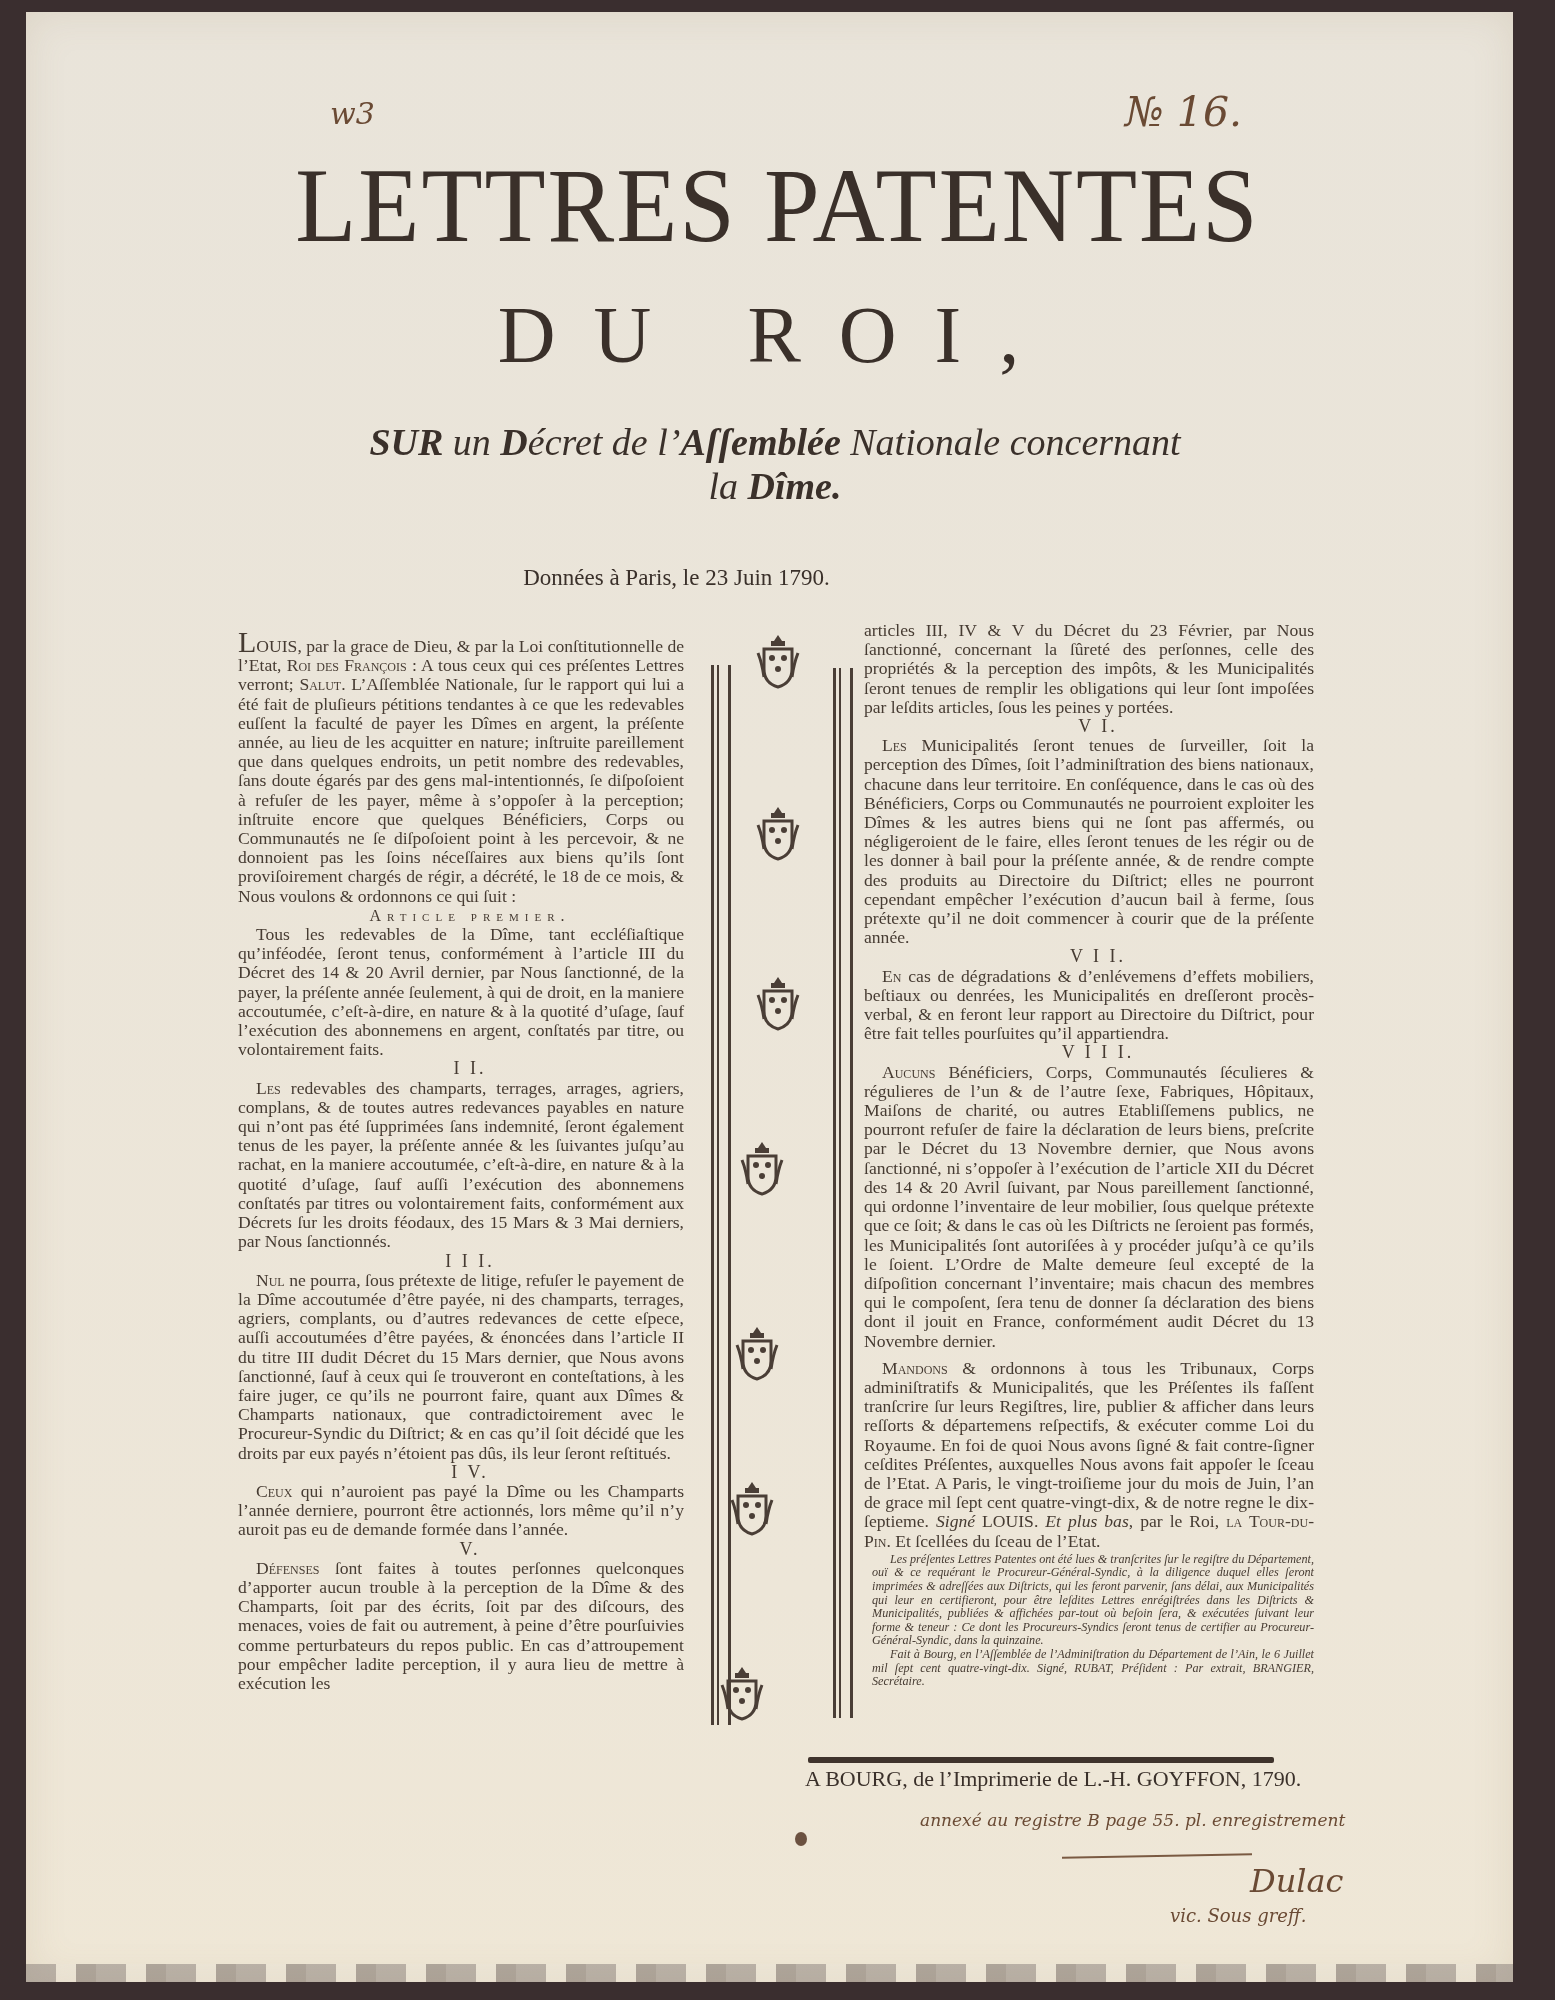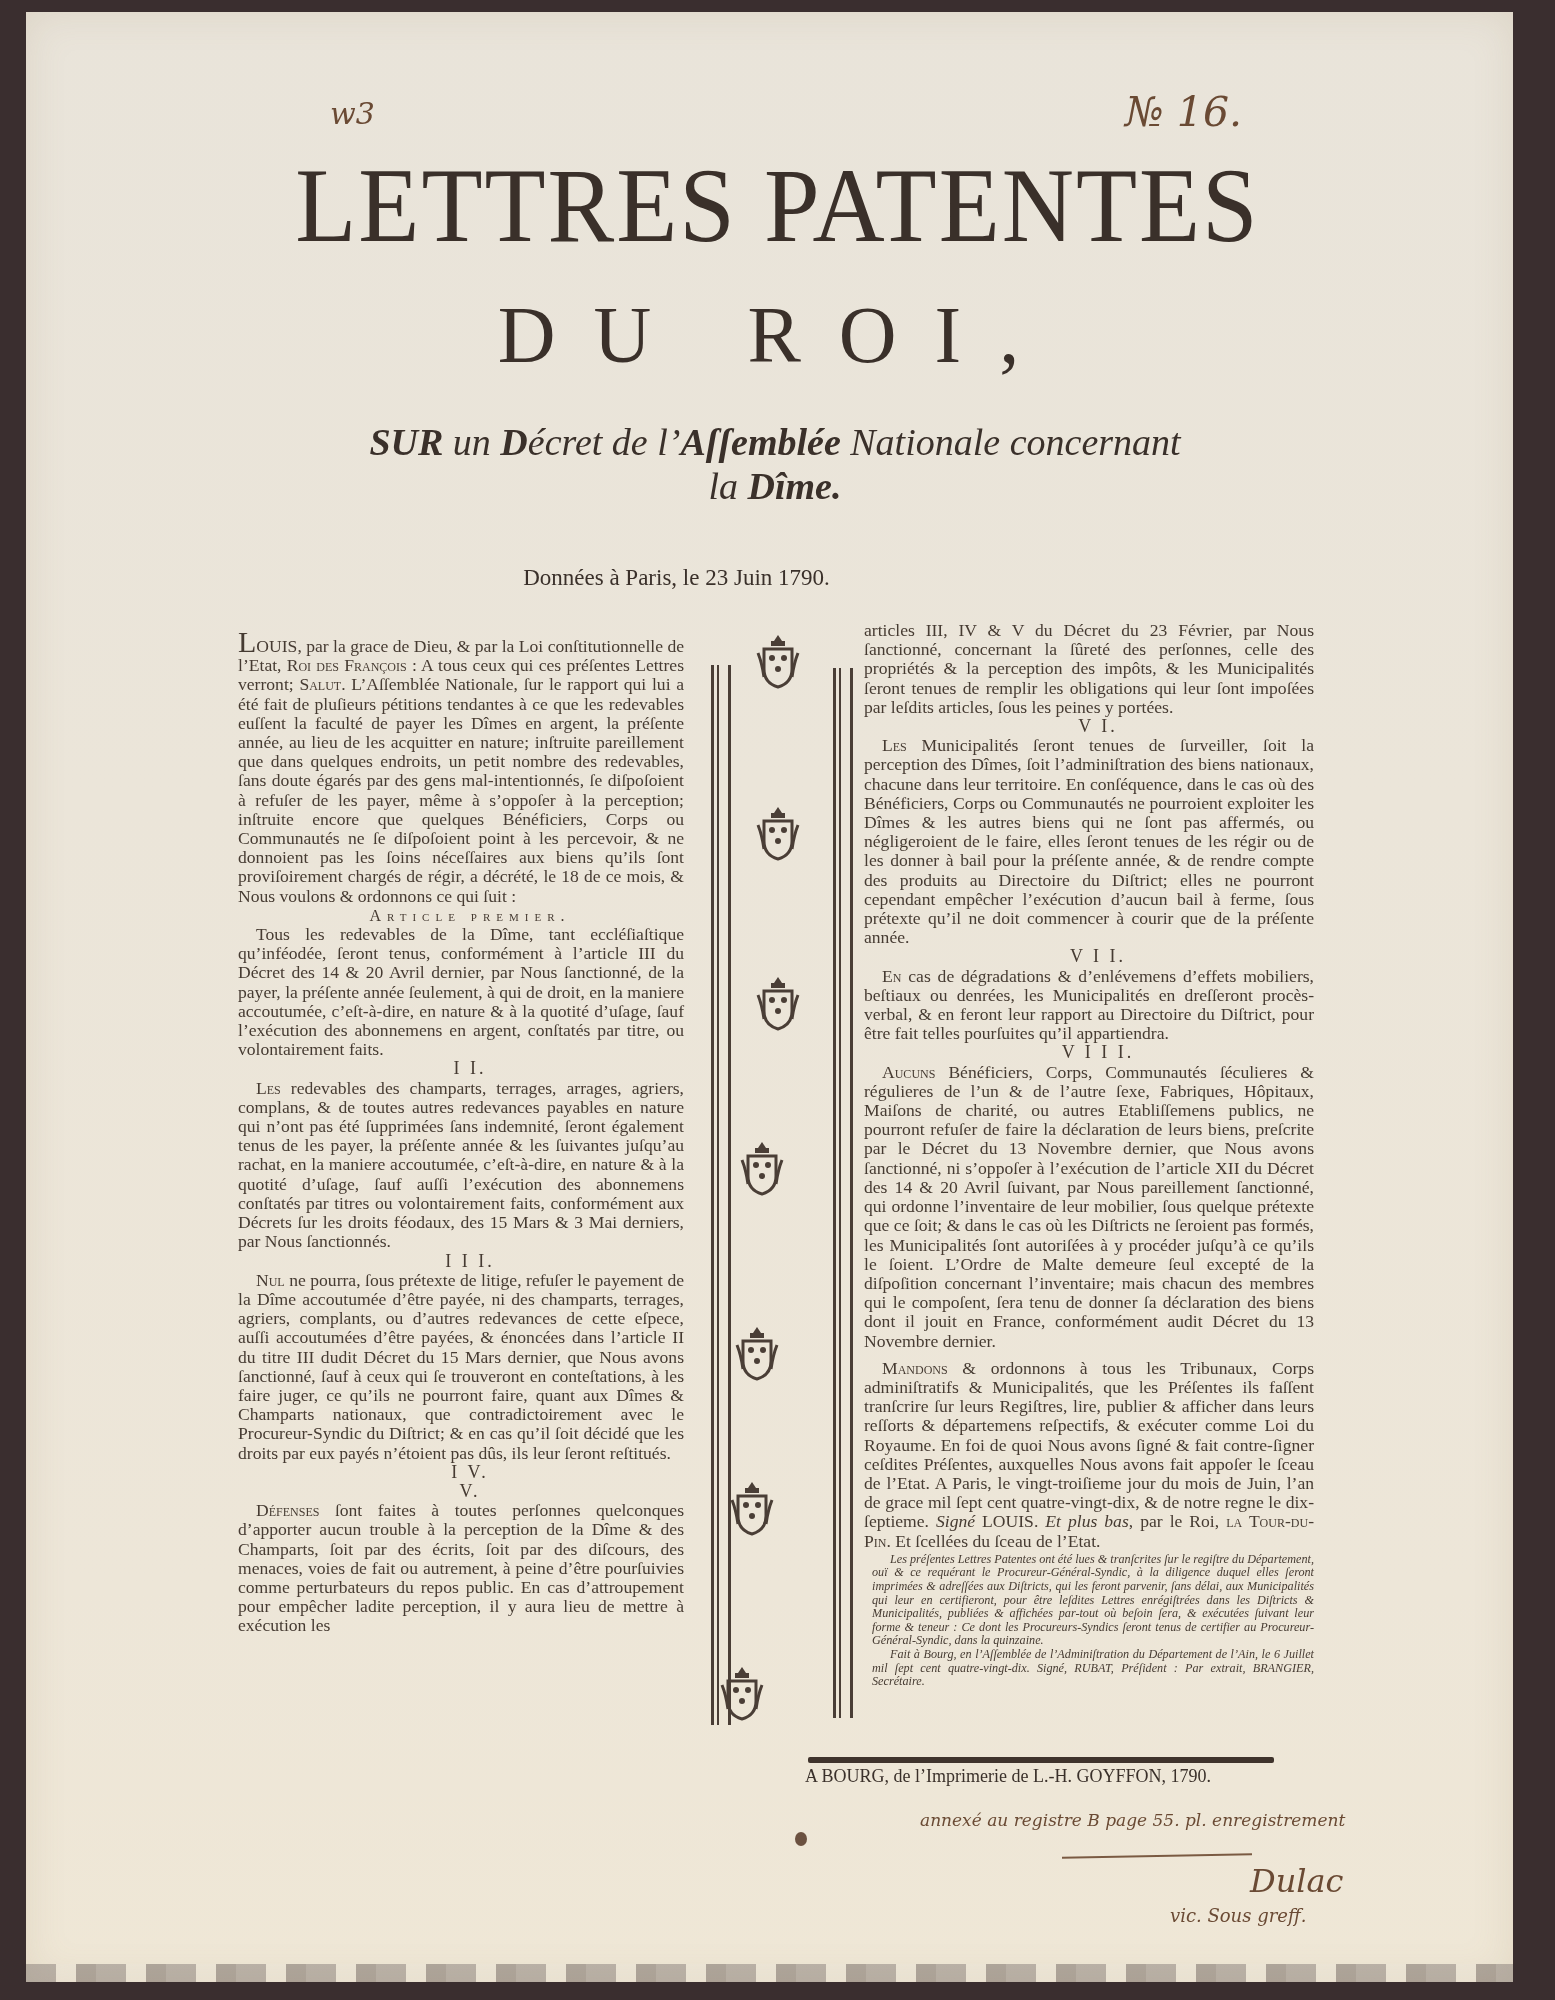--- a/index.html
+++ b/index.html
@@ -60,21 +60,21 @@
   .rod { position: absolute; width: 14px; border-left: 3px solid #4a3e36; border-right: 3px solid #4a3e36;
     background: linear-gradient(90deg, transparent 3px, #4a3e36 3px, #4a3e36 5px, transparent 5px); }
   .rod-left { left: 711px; top: 665px; height: 1060px; }
   .rod-right { left: 833px; top: 668px; height: 1050px; }
   .crest {
     position: absolute; width: 44px; height: 58px; left: 756px;
   }
   .crest svg { width: 100%; height: 100%; }
 
   .rule { position: absolute; left: 808px; top: 1757px; width: 466px; height: 6px; background: #3f332c; border-radius: 2px; }
-  .imprint { position: absolute; left: 805px; top: 1766px; font-size: 18px; color: #3a302a; white-space: nowrap; }
+  .imprint { position: absolute; left: 805px; top: 1766px; font-size: 22px; color: #3a302a; white-space: nowrap; }
   .hand-note { position: absolute; left: 920px; top: 1810px; font-size: 17px; font-style: italic; color: #6a4a34; font-family: "DejaVu Serif", serif; }
   .hand-sig { position: absolute; left: 1250px; top: 1862px; font-size: 32px; font-style: italic; color: #6a4a34; font-family: "DejaVu Serif", serif; }
   .sig-line { position: absolute; left: 1062px; top: 1855px; width: 190px; height: 2px; background: #7a5a42; transform: rotate(-1deg); }
   .hand-sub { position: absolute; left: 1170px; top: 1905px; font-size: 18px; font-style: italic; color: #6a4a34; font-family: "DejaVu Serif", serif; }
   .blot { position: absolute; left: 795px; top: 1832px; width: 12px; height: 14px; border-radius: 50%; background: #6b5140; }
 </style>
 </head>
 <body>
 
 <div class="paper"></div>
@@ -94,20 +94,21 @@
 
 <div class="col col-left">
   <p class="lead"><span class="dropcap">L</span><span class="sc">OUIS</span><span>, par la grace de Dieu, &amp; par la Loi conſtitutionnelle de l’Etat, </span><span class="sc">Roi des François</span><span> : A tous ceux qui ces préſentes Lettres verront; </span><span class="sc">Salut.</span><span> L’Aſſemblée Nationale, ſur le rapport qui lui a été fait de pluſieurs pétitions tendantes à ce que les redevables euſſent la faculté de payer les Dîmes en argent, la préſente année, au lieu de les acquitter en nature; inſtruite pareillement que dans quelques endroits, un petit nombre des redevables, ſans doute égarés par des gens mal-intentionnés, ſe diſpoſoient à refuſer de les payer, même à s’oppoſer à la perception; inſtruite encore que quelques Bénéficiers, Corps ou Communautés ne ſe diſpoſoient point à les percevoir, &amp; ne donnoient pas les ſoins néceſſaires aux biens qu’ils ſont proviſoirement chargés de régir, a décrété, le 18 de ce mois, &amp; Nous voulons &amp; ordonnons ce qui ſuit :</span></p>
   <p class="art-head first">Article premier.</p>
   <p>Tous les redevables de la Dîme, tant eccléſiaſtique qu’inféodée, ſeront tenus, conformément à l’article III du Décret des 14 &amp; 20 Avril dernier, par Nous ſanctionné, de la payer, la préſente année ſeulement, à qui de droit, en la maniere accoutumée, c’eſt-à-dire, en nature &amp; à la quotité d’uſage, ſauf l’exécution des abonnemens en argent, conſtatés par titre, ou volontairement faits.</p>
   <p class="art-head">I I.</p>
   <p><span class="sc">Les</span><span> redevables des champarts, terrages, arrages, agriers, complans, &amp; de toutes autres redevances payables en nature qui n’ont pas été ſupprimées ſans indemnité, ſeront également tenus de les payer, la préſente année &amp; les ſuivantes juſqu’au rachat, en la maniere accoutumée, c’eſt-à-dire, en nature &amp; à la quotité d’uſage, ſauf auſſi l’exécution des abonnemens conſtatés par titres ou volontairement faits, conformément aux Décrets ſur les droits féodaux, des 15 Mars &amp; 3 Mai derniers, par Nous ſanctionnés.</span></p>
   <p class="art-head">I I I.</p>
   <p><span class="sc">Nul</span><span> ne pourra, ſous prétexte de litige, refuſer le payement de la Dîme accoutumée d’être payée, ni des champarts, terrages, agriers, complants, ou d’autres redevances de cette eſpece, auſſi accoutumées d’être payées, &amp; énoncées dans l’article II du titre III dudit Décret du 15 Mars dernier, que Nous avons ſanctionné, ſauf à ceux qui ſe trouveront en conteſtations, à les faire juger, ce qu’ils ne pourront faire, quant aux Dîmes &amp; Champarts nationaux, que contradictoirement avec le Procureur-Syndic du Diſtrict; &amp; en cas qu’il ſoit décidé que les droits par eux payés n’étoient pas dûs, ils leur ſeront reſtitués.</span></p>
   <p class="art-head">I V.</p>
+  <p><span class="sc">Ceux</span><span> qui n’auroient pas payé la Dîme ou les Champarts l’année derniere, pourront être actionnés, lors même qu’il n’y auroit pas eu de demande formée dans l’année.</span></p>
   <p class="art-head">V.</p>
   <p><span class="sc">Défenses</span><span> ſont faites à toutes perſonnes quelconques d’apporter aucun trouble à la perception de la Dîme &amp; des Champarts, ſoit par des écrits, ſoit par des diſcours, des menaces, voies de fait ou autrement, à peine d’être pourſuivies comme perturbateurs du repos public. En cas d’attroupement pour empêcher ladite perception, il y aura lieu de mettre à exécution les</span></p>
 </div>
 
 <div class="rod rod-left"></div>
 <div class="rod rod-right"></div>
 
 <div class="crest" style="top:633px"><svg viewBox="0 0 44 58">
       <path d="M22 2 l4 6 h-8z" fill="#4a3e36"></path>
       <rect x="15" y="8" width="14" height="5" fill="#4a3e36"></rect>

